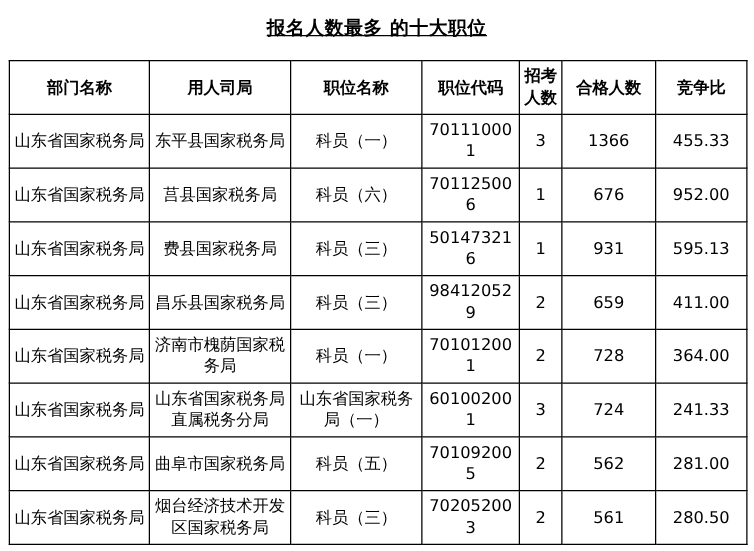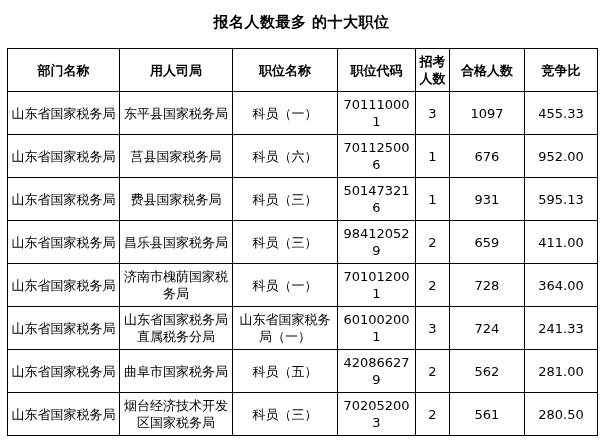--- a/index.html
+++ b/index.html
@@ -23,20 +23,21 @@
   }
   .title {
     margin: 0;
     padding-top: 13px;
     padding-bottom: 16px;
     text-align: center;
     font-size: 15px;
     font-weight: bold;
     color: var(--text-color);
     letter-spacing: 0.5px;
+    text-decoration: underline;
   }
   table.jobs-table {
     border-collapse: collapse;
     table-layout: fixed;
     margin-left: 7px;
     width: 590px;
     background: var(--bg-color);
   }
   col.c1 { width: 112px; }
   col.c2 { width: 113px; }
@@ -89,21 +90,21 @@
           <th>竞争比</th>
         </tr>
     </thead>
     <tbody>
         <tr>
           <td>山东省国家税务局</td>
           <td>东平县国家税务局</td>
           <td>科员（一）</td>
           <td>701110001</td>
           <td>3</td>
-          <td>1097</td>
+          <td>1366</td>
           <td>455.33</td>
         </tr>
         <tr>
           <td>山东省国家税务局</td>
           <td>莒县国家税务局</td>
           <td>科员（六）</td>
           <td>701125006</td>
           <td>1</td>
           <td>676</td>
           <td>952.00</td>
@@ -141,21 +142,21 @@
           <td>山东省国家税务局（一）</td>
           <td>601002001</td>
           <td>3</td>
           <td>724</td>
           <td>241.33</td>
         </tr>
         <tr>
           <td>山东省国家税务局</td>
           <td>曲阜市国家税务局</td>
           <td>科员（五）</td>
-          <td>420866279</td>
+          <td>701092005</td>
           <td>2</td>
           <td>562</td>
           <td>281.00</td>
         </tr>
         <tr>
           <td>山东省国家税务局</td>
           <td>烟台经济技术开发区国家税务局</td>
           <td>科员（三）</td>
           <td>702052003</td>
           <td>2</td>

